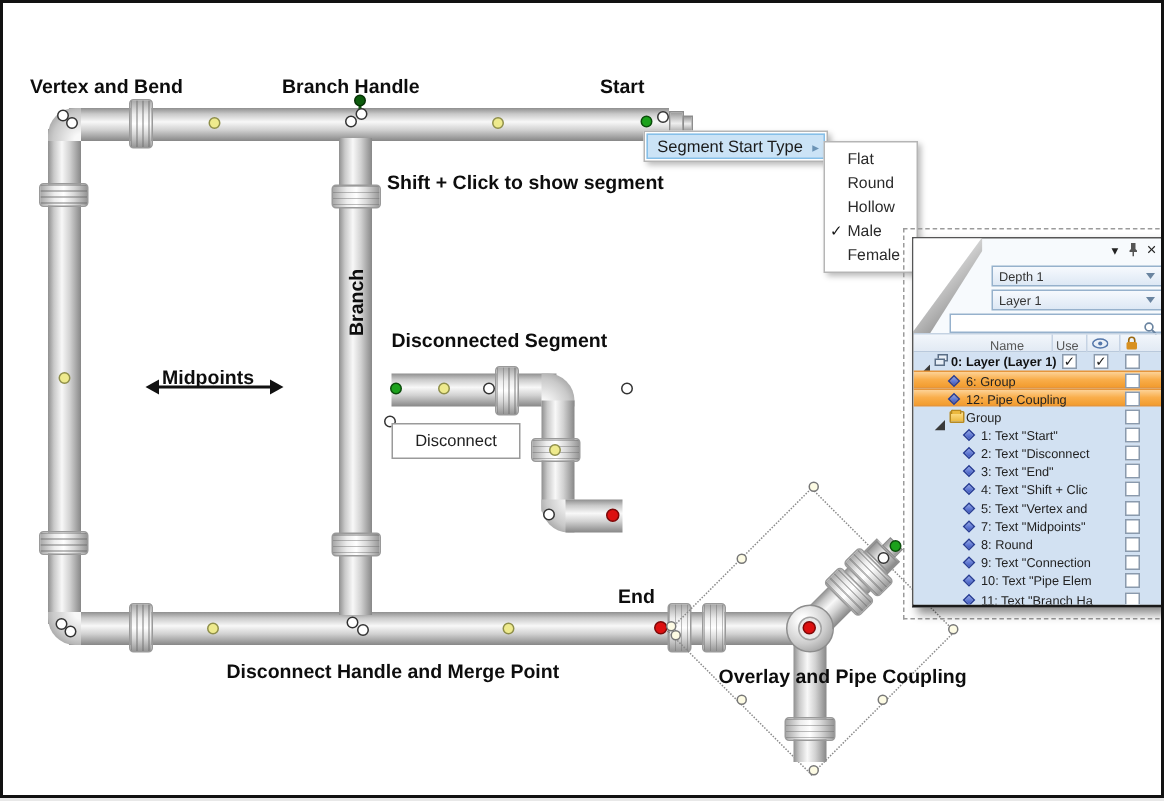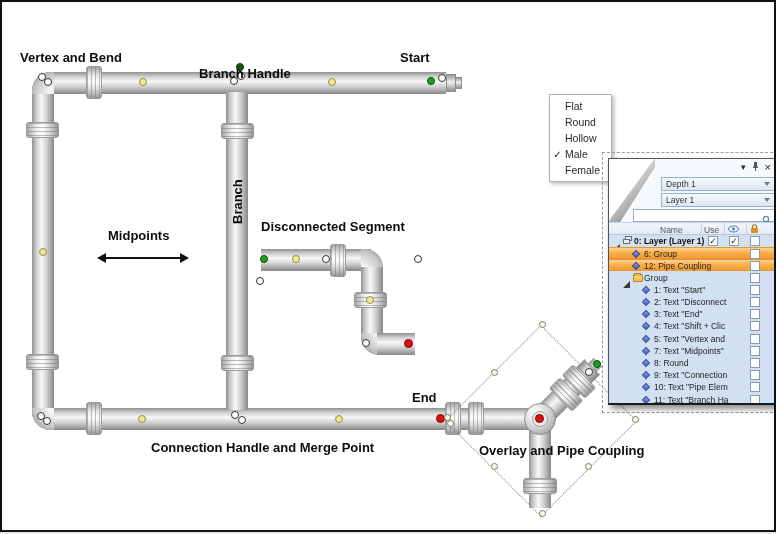--- a/index.html
+++ b/index.html
@@ -167,34 +167,44 @@
   <div class="hd hd-green" style="left:258px;top:253px;"></div>
   <div class="hd hd-yellow" style="left:290px;top:253px;"></div>
   <div class="hd hd-white" style="left:320px;top:253px;"></div>
   <div class="hd hd-yellow" style="left:364px;top:294px;"></div>
   <div class="hd hd-white" style="left:360px;top:337px;"></div>
   <div class="hd hd-red" style="left:402px;top:337px;"></div>
   <div class="hd hd-white" style="left:412px;top:253px;"></div>
   <div class="hd hd-white" style="left:254px;top:275px;"></div>
 
   <div class="lbl" style="left:18px;top:48px;">Vertex and Bend</div>
-  <div class="lbl" style="left:197px;top:48px;margin-top:16px;">Branch Handle</div>
+  <div class="lbl" style="left:186px;top:48px;">Branch Handle</div>
   <div class="lbl" style="left:398px;top:48px;">Start</div>
+  <div class="lbl" style="left:256px;top:112px;">Shift + Click to show segment</div>
   <div class="lbl lbl-v" style="left:228px;top:158px;height:64px;">Branch</div>
-  <div class="lbl" style="left:106px;top:226px;">Midpoints</div>
+  <div class="lbl" style="left:106px;top:242px;">Midpoints</div>
   <div class="lbl" style="left:259px;top:217px;">Disconnected Segment</div>
   <div class="lbl" style="left:410px;top:388px;">End</div>
-  <div class="lbl" style="left:149px;top:438px;">Connection Handle and Merge Point</div>
+  <div class="lbl" style="left:149px;top:438px;">Disconnect Handle and Merge Point</div>
   <div class="lbl" style="left:477px;top:441px;">Overlay and Pipe Coupling</div>
 
   <div class="arrow-line" style="left:100px;top:255px;width:82px;"></div>
   <div class="arrow-head left" style="left:95px;top:251px;"></div>
   <div class="arrow-head right" style="left:178px;top:251px;"></div>
 
-
+  <div class="disc-box">
+    <span>Disconnect</span>
+  </div>
+
+  <div class="menu menu-main">
+    <div class="menu-hi">
+      <span class="t">Segment Start Type</span>
+      <span class="arr">▸</span>
+    </div>
+  </div>
   <div class="menu menu-sub" id="submenu">
       <div class="mi">
         <span class="chk"></span>
         <span>Flat</span>
       </div>
       <div class="mi">
         <span class="chk"></span>
         <span>Round</span>
       </div>
       <div class="mi">

